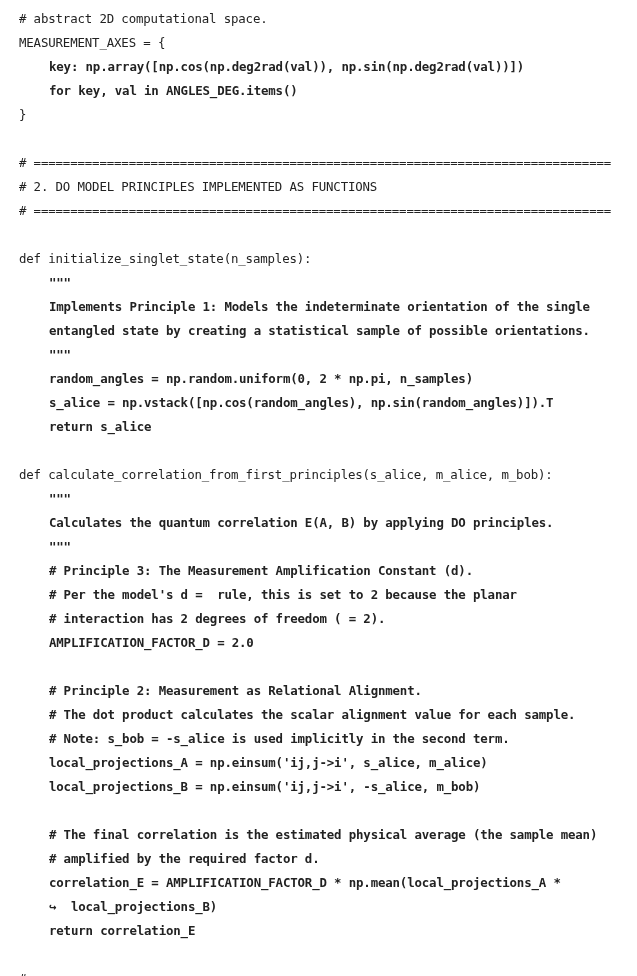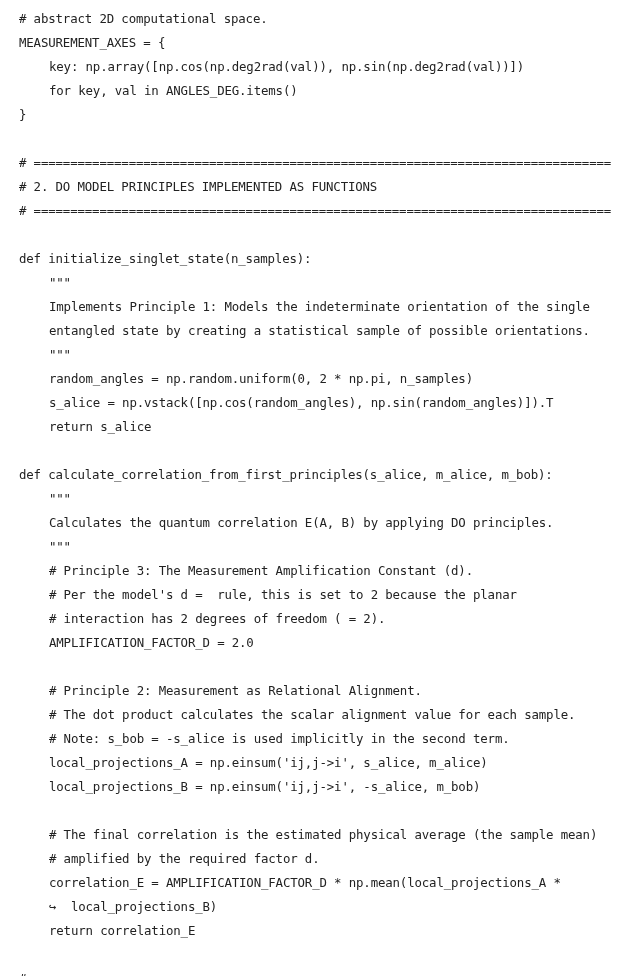--- a/index.html
+++ b/index.html
@@ -4,18 +4,18 @@
 <style>
   html, body { margin: 0; padding: 0; background: #ffffff; }
   body { width: 637px; height: 976px; overflow: hidden; position: relative; }
   .code {
     position: absolute; left: 19px; top: 7px;
     font-family: "DejaVu Sans Mono", "Liberation Mono", monospace;
     font-size: 12.4px; line-height: 24px; color: #222222;
     white-space: pre; letter-spacing: -0.15px;
   }
   .line { height: 24px; display: block; }
-  .indent { padding-left: 30px; }
+  .indent { padding-left: 30px; font-weight: bold; }
 </style>
 </head>
 <body>
 
 <div class="code" id="code"><span class="line"># abstract 2D computational space.</span><span class="line">MEASUREMENT_AXES = {</span><span class="line indent">key: np.array([np.cos(np.deg2rad(val)), np.sin(np.deg2rad(val))])</span><span class="line indent">for key, val in ANGLES_DEG.items()</span><span class="line">}</span><span class="line">&nbsp;</span><span class="line"># ===============================================================================</span><span class="line"># 2. DO MODEL PRINCIPLES IMPLEMENTED AS FUNCTIONS</span><span class="line"># ===============================================================================</span><span class="line">&nbsp;</span><span class="line">def initialize_singlet_state(n_samples):</span><span class="line indent">"""</span><span class="line indent">Implements Principle 1: Models the indeterminate orientation of the single</span><span class="line indent">entangled state by creating a statistical sample of possible orientations.</span><span class="line indent">"""</span><span class="line indent">random_angles = np.random.uniform(0, 2 * np.pi, n_samples)</span><span class="line indent">s_alice = np.vstack([np.cos(random_angles), np.sin(random_angles)]).T</span><span class="line indent">return s_alice</span><span class="line">&nbsp;</span><span class="line">def calculate_correlation_from_first_principles(s_alice, m_alice, m_bob):</span><span class="line indent">"""</span><span class="line indent">Calculates the quantum correlation E(A, B) by applying DO principles.</span><span class="line indent">"""</span><span class="line indent"># Principle 3: The Measurement Amplification Constant (d).</span><span class="line indent"># Per the model's d =  rule, this is set to 2 because the planar</span><span class="line indent"># interaction has 2 degrees of freedom ( = 2).</span><span class="line indent">AMPLIFICATION_FACTOR_D = 2.0</span><span class="line">&nbsp;</span><span class="line indent"># Principle 2: Measurement as Relational Alignment.</span><span class="line indent"># The dot product calculates the scalar alignment value for each sample.</span><span class="line indent"># Note: s_bob = -s_alice is used implicitly in the second term.</span><span class="line indent">local_projections_A = np.einsum('ij,j-&gt;i', s_alice, m_alice)</span><span class="line indent">local_projections_B = np.einsum('ij,j-&gt;i', -s_alice, m_bob)</span><span class="line">&nbsp;</span><span class="line indent"># The final correlation is the estimated physical average (the sample mean)</span><span class="line indent"># amplified by the required factor d.</span><span class="line indent">correlation_E = AMPLIFICATION_FACTOR_D * np.mean(local_projections_A *</span><span class="line indent">↪  local_projections_B)</span><span class="line indent">return correlation_E</span><span class="line">&nbsp;</span><span class="line"># ===============================================================================</span></div>
 
 </body></html>

